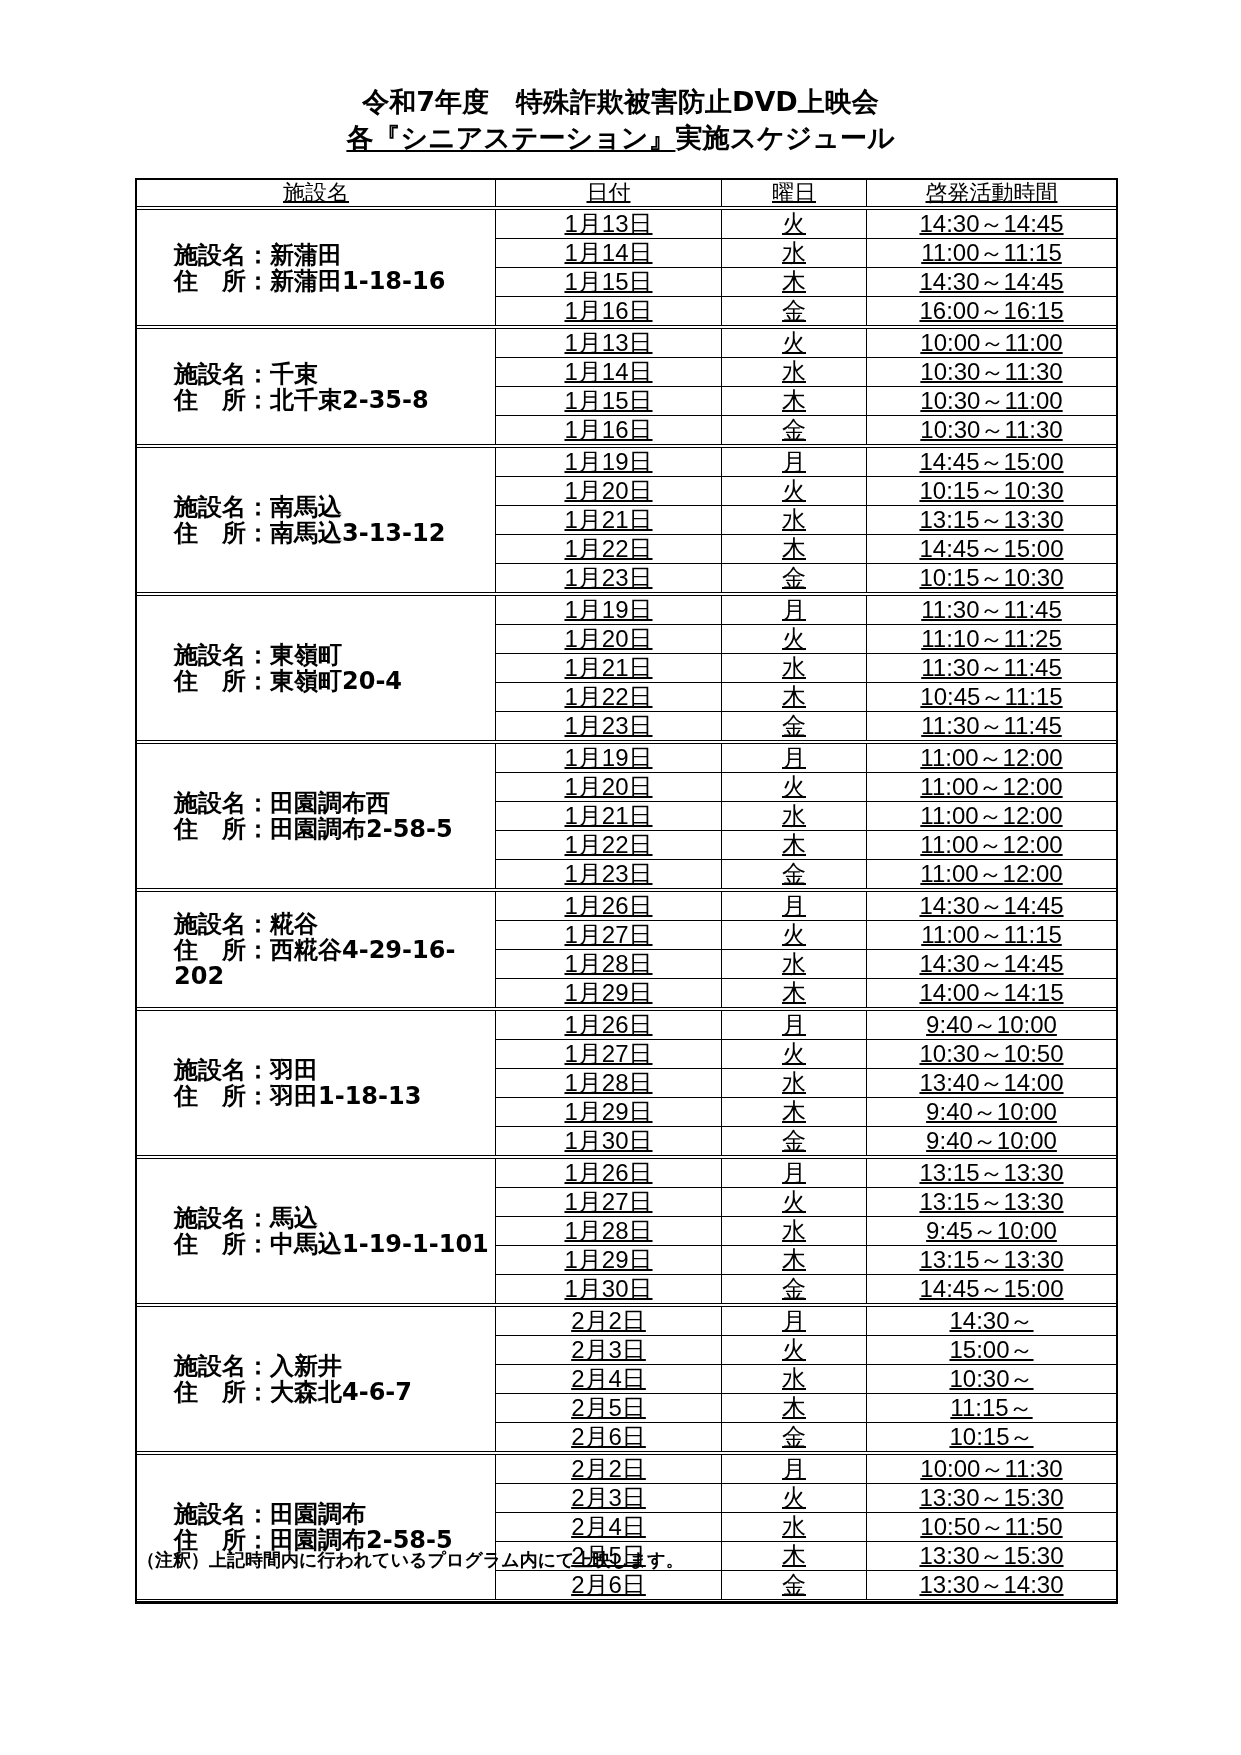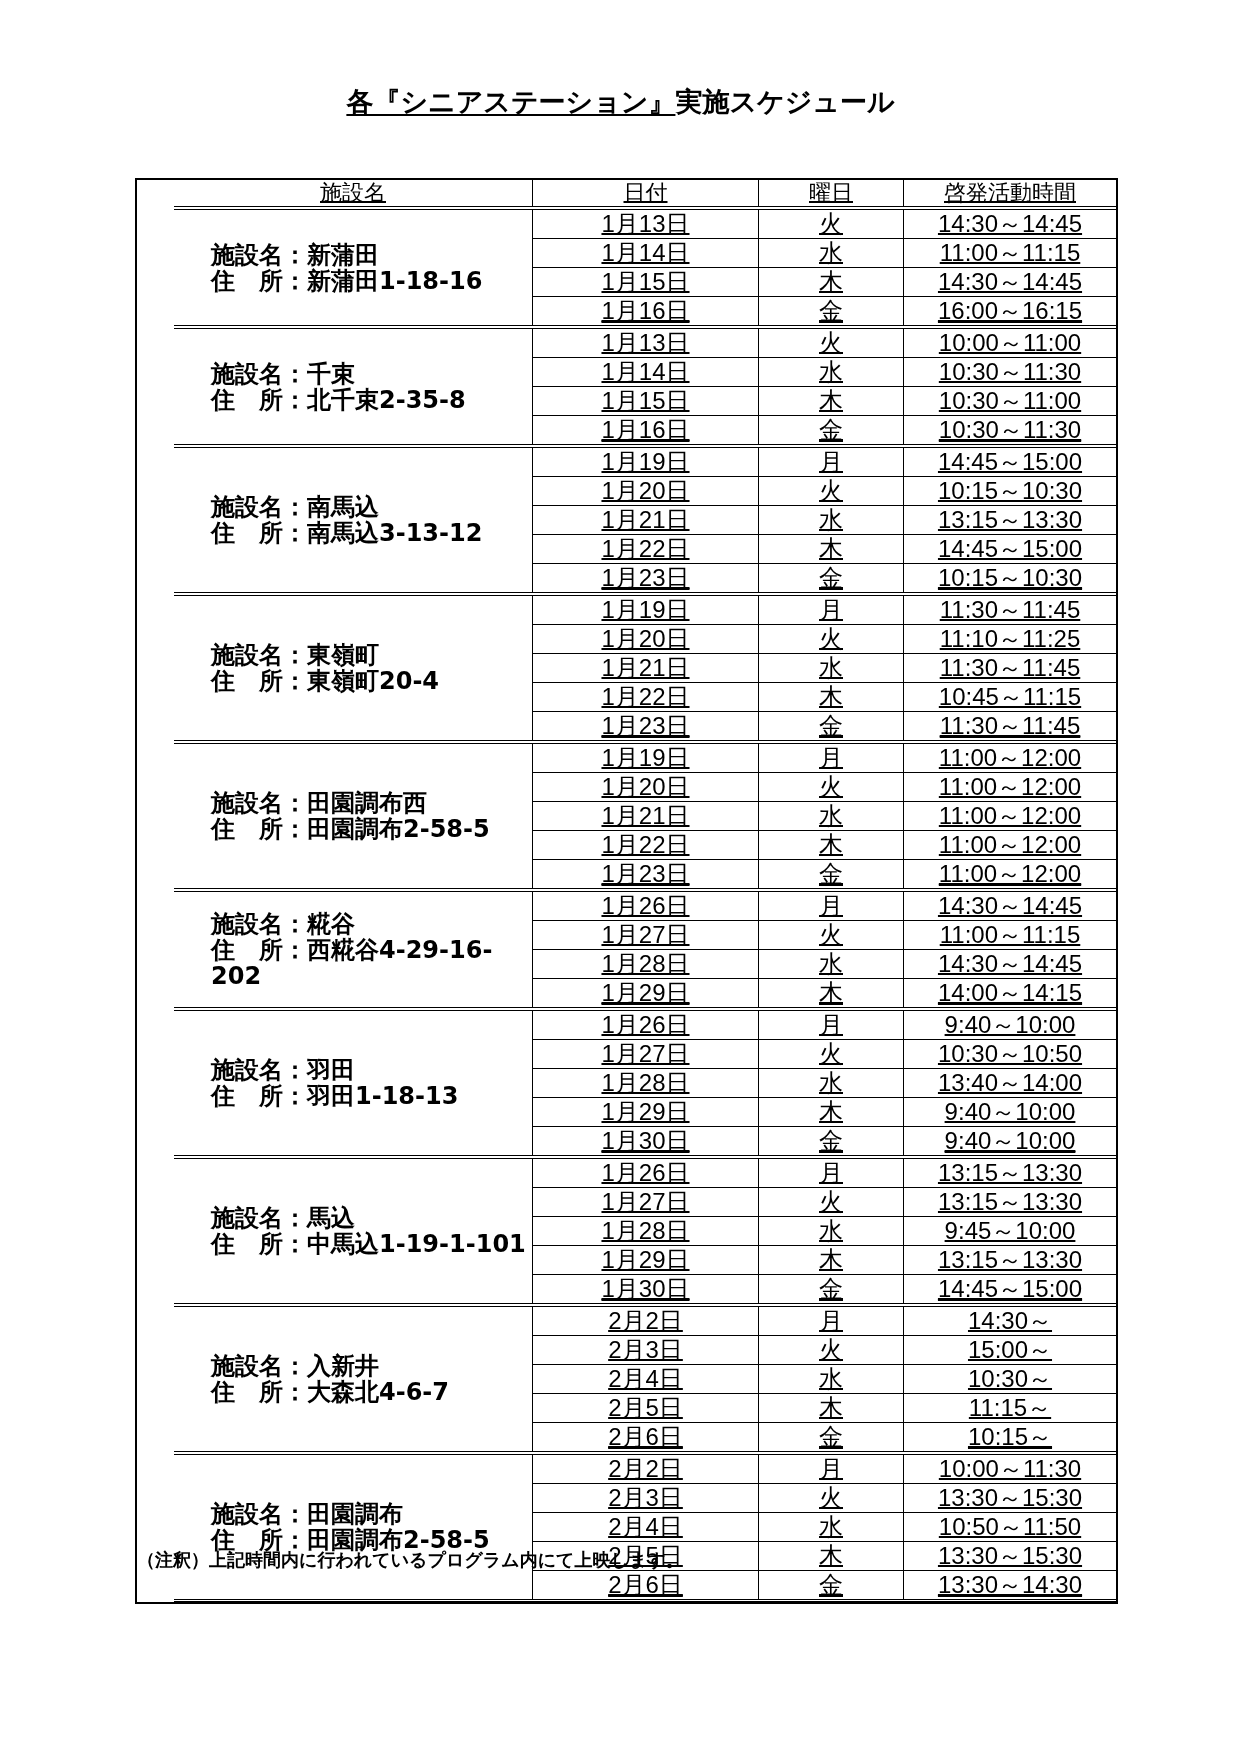--- a/index.html
+++ b/index.html
@@ -7,54 +7,55 @@
       width: 1241px; height: 1755px; position: relative; overflow: hidden;
       font-family: "DejaVu Sans", "Liberation Sans", sans-serif; color: #000;
     }
     .title-block { position: absolute; top: 84px; left: 0; width: 1241px; text-align: center; }
     .title-line1 { font-size: 27px; font-weight: bold; line-height: 36px; letter-spacing: 0px; }
     .title-line2 { font-size: 27px; font-weight: bold; line-height: 36px; margin-top: 0px; }
     .title-line2 .ul { text-decoration: underline; text-underline-offset: 3px; text-decoration-thickness: 2px; }
 
     .table-wrap {
       position: absolute; left: 135px; top: 178px; width: 983px;
-      border: 2px solid #000; box-sizing: border-box; padding-left: 37px;
+      border: 2px solid #000; box-sizing: border-box;
     }
     .hdr { display: flex; height: 26px; border-bottom: 4px double #000; }
     .hdr .c { font-size: 22px; line-height: 26px; text-align: center; text-decoration: underline; text-underline-offset: 1px; box-sizing: border-box; }
     .col-fac { width: 359px; border-right: 1px solid #000; box-sizing: border-box; }
     .col-date { width: 226px; border-right: 1px solid #000; box-sizing: border-box; }
     .col-dow { width: 145px; border-right: 1px solid #000; box-sizing: border-box; }
     .col-time { flex: 1; box-sizing: border-box; }
 
     .group { display: flex; border-bottom: 4px double #000; }
     .group:last-child { border-bottom: 3px double #000; }
     .group .fac {
       width: 359px; border-right: 1px solid #000; box-sizing: border-box;
       display: flex; flex-direction: column; justify-content: center; padding-left: 37px;
       font-size: 24px; font-weight: bold; line-height: 26px;
     }
     .rows { flex: 1; display: flex; flex-direction: column; }
     .row { display: flex; height: 28px; border-bottom: 1px solid #000; align-items: center; }
-    .row:last-child { border-bottom: none; text-decoration: underline; }
+    .row:last-child { border-bottom: none; }
     .row .cell {
       font-size: 24px; line-height: 28px; text-align: center; box-sizing: border-box;
       text-decoration: underline; text-underline-offset: 1px; white-space: nowrap; overflow: hidden;
       font-family: "Liberation Sans Narrow", "Liberation Sans", sans-serif;
     }
     .row .cell.date { width: 226px; border-right: 1px solid #000; }
     .row .cell.dow { width: 145px; border-right: 1px solid #000; }
     .row .cell.time { flex: 1; }
 
     .note { position: absolute; left: 137px; top: 1548px; font-size: 18px; font-weight: bold; }
   </style>
 </head>
 <body>
 
 <div class="title-block">
+  <div class="title-line1">令和7年度　特殊詐欺被害防止DVD上映会</div>
   <div class="title-line2"><span class="ul">各『シニアステーション』</span><span>実施スケジュール</span></div>
 </div>
 
 <div class="table-wrap">
   <div class="hdr">
     <div class="c col-fac">施設名</div>
     <div class="c col-date">日付</div>
     <div class="c col-dow">曜日</div>
     <div class="c col-time">啓発活動時間</div>
   </div>

